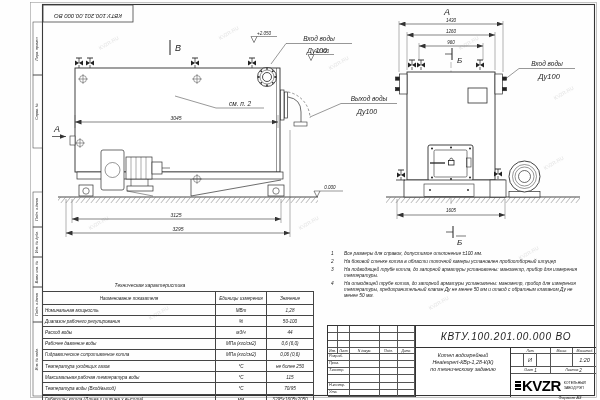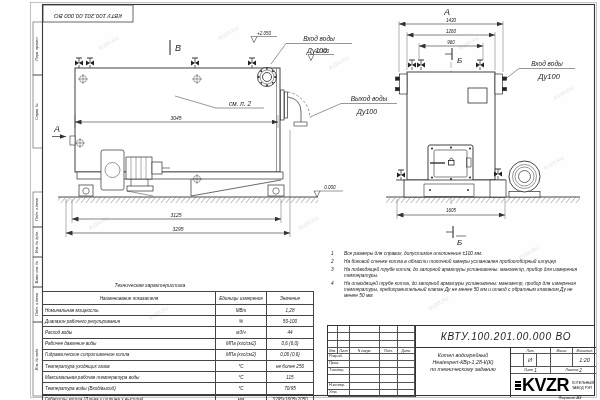--- a/index.html
+++ b/index.html
@@ -41,21 +41,21 @@
   #lit-head{position:absolute;left:0;top:0;width:85px;height:6px;display:grid;
             grid-template-columns:40px 22px 23px;font-size:3.4px;}
   #lit-vals{position:absolute;left:0;top:6px;width:85px;height:13px;display:grid;
             grid-template-columns:13px 13px 14px 22px 23px;font-size:5.5px;}
   #list-row{position:absolute;left:0;top:19px;width:85px;height:7px;display:grid;
             grid-template-columns:40px 45px;font-size:3.6px;}
   #logo-row{position:absolute;left:0;top:26px;width:85px;height:23px;display:flex;
             align-items:center;font-style:normal;}
   .bars{display:flex;flex-direction:column;gap:1px;margin:0 1px 0 4px;}
   .bars i{display:block;width:6px;height:2.6px;background:#000;}
-  #logo-txt{font-weight:bold;font-size:18px;letter-spacing:-0.5px;color:#000;}
+  #logo-txt{font-weight:bold;font-size:15px;letter-spacing:-0.5px;color:#000;}
   #logo-sub{font-size:3.5px;line-height:1.25;margin-left:3px;color:#111;}
   #fmt{left:540px;top:394.5px;width:60px;text-align:center;font-size:4.2px;}
   .ctr{display:flex;align-items:center;justify-content:center;}
 </style>
 </head>
 <body>
 
 <div id="sheet">
 
 <svg width="600" height="400" viewBox="0 0 600 400">

